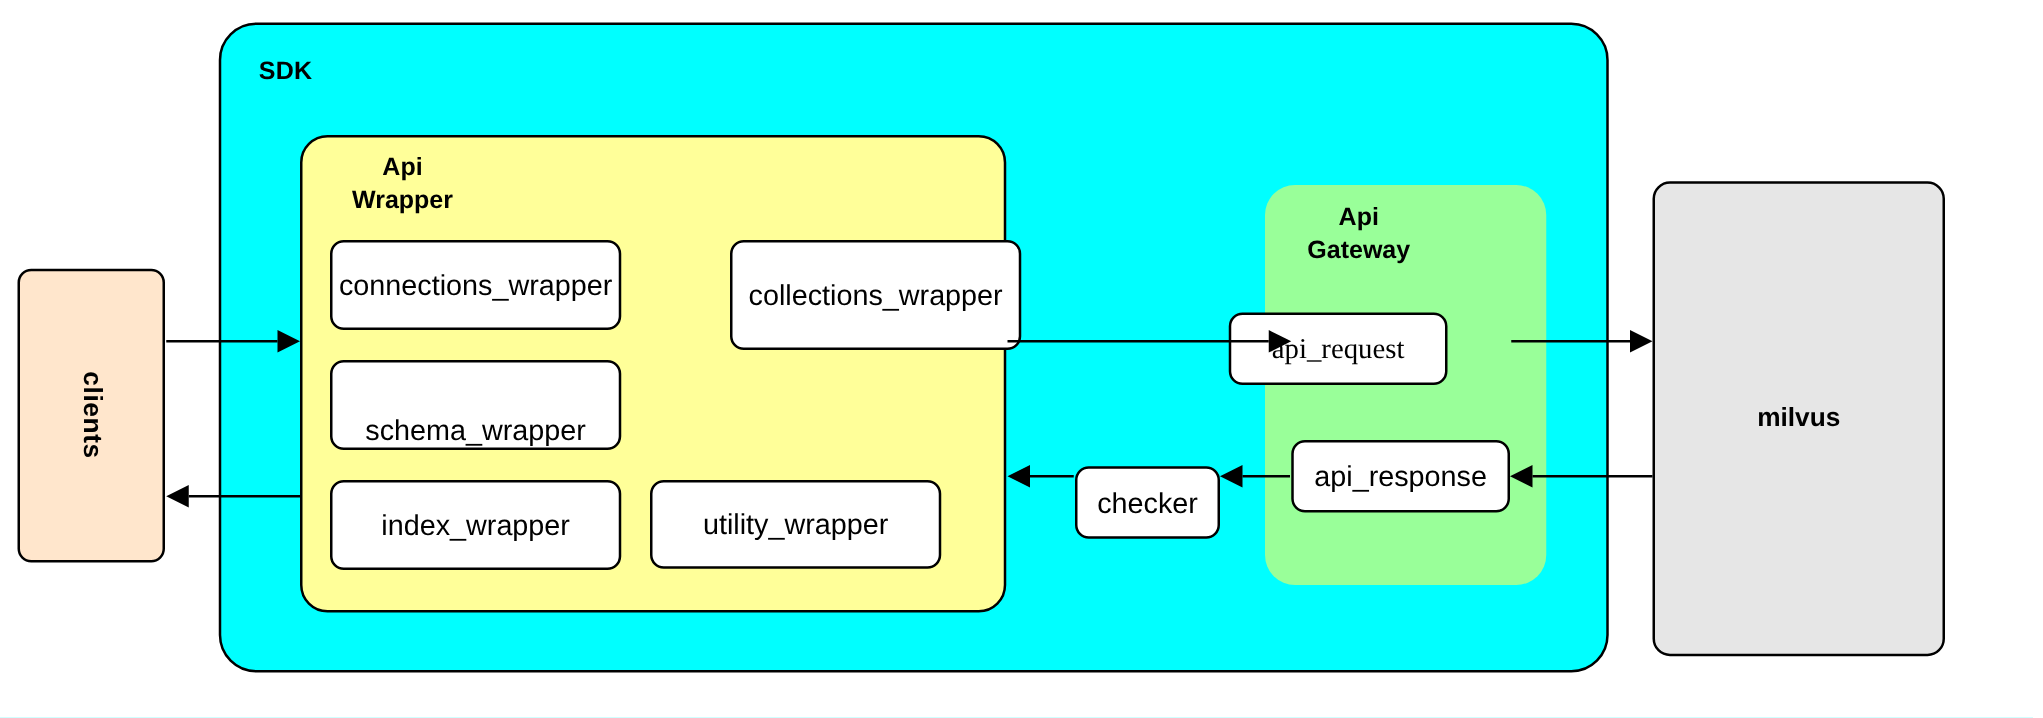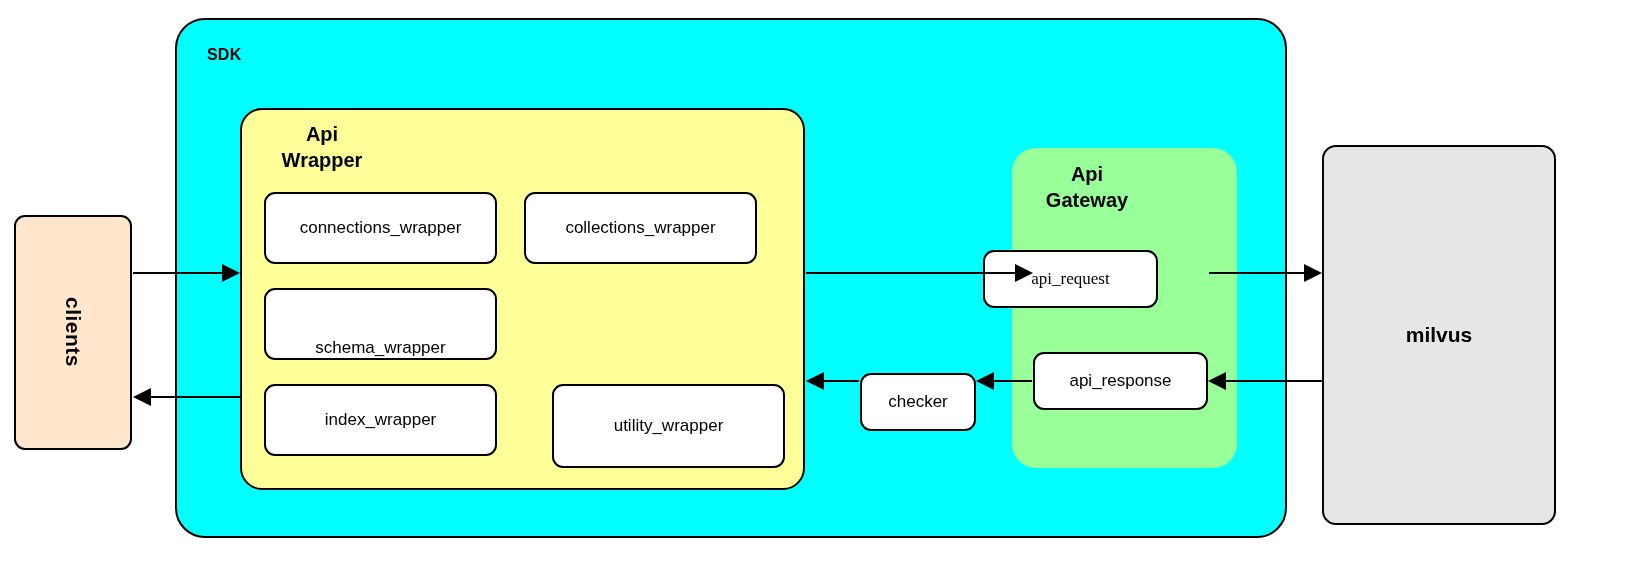--- a/index.html
+++ b/index.html
@@ -34,21 +34,21 @@
   .container-sdk {
     background: #00ffff;
     border: 2px solid #000000;
     border-radius: 30px;
     display: block;
   }
   .container-sdk > .container-label {
     position: absolute;
     left: 30px;
     top: 26px;
-    font-size: 16px;
+    font-size: 20px;
     font-weight: bold;
     letter-spacing: 0.2px;
   }
 
   
   .group-wrapper {
     background: #ffff99;
     border: 2px solid #000000;
     border-radius: 22px;
     display: block;
@@ -81,21 +81,21 @@
     font-weight: bold;
     line-height: 1.28;
     text-align: center;
   }
 
   
   .box-white {
     background: #ffffff;
     border: 2px solid #000000;
     border-radius: 11px;
-    font-size: 17px;
+    font-size: 23px;
     font-weight: normal;
   }
 
   
   .box-clients {
     background: #ffe6cc;
     border: 2px solid #000000;
     border-radius: 11px;
   }
   .box-clients .vtext {
@@ -147,24 +147,24 @@
   <div class="node box-white" style="left:264px; top:192px; width:233px; height:72px;">
     <span>connections_wrapper</span>
   </div>
   <div class="node box-white" style="left:264px; top:288px; width:233px; height:72px;align-items:flex-end;">
     <span>schema_wrapper</span>
   </div>
   <div class="node box-white" style="left:264px; top:384px; width:233px; height:72px;justify-content:center;">
     <span>index_wrapper</span>
   </div>
 
-  <div class="node box-white" style="left:524px; top:192px; width:233px; height:72px;">
+  <div class="node box-white" style="left:584px; top:192px; width:233px; height:88px;">
     <span>collections_wrapper</span>
   </div>
-  <div class="node box-white" style="left:552px; top:384px; width:233px; height:84px;">
+  <div class="node box-white" style="left:520px; top:384px; width:233px; height:71px;">
     <span>utility_wrapper</span>
   </div>
 
   <div class="node group-gateway" style="left:1012px; top:148px; width:225px; height:320px;">
     <span class="container-label">
       <span>Api</span><br>
       <span>Gateway</span>
     </span>
   </div>
 

